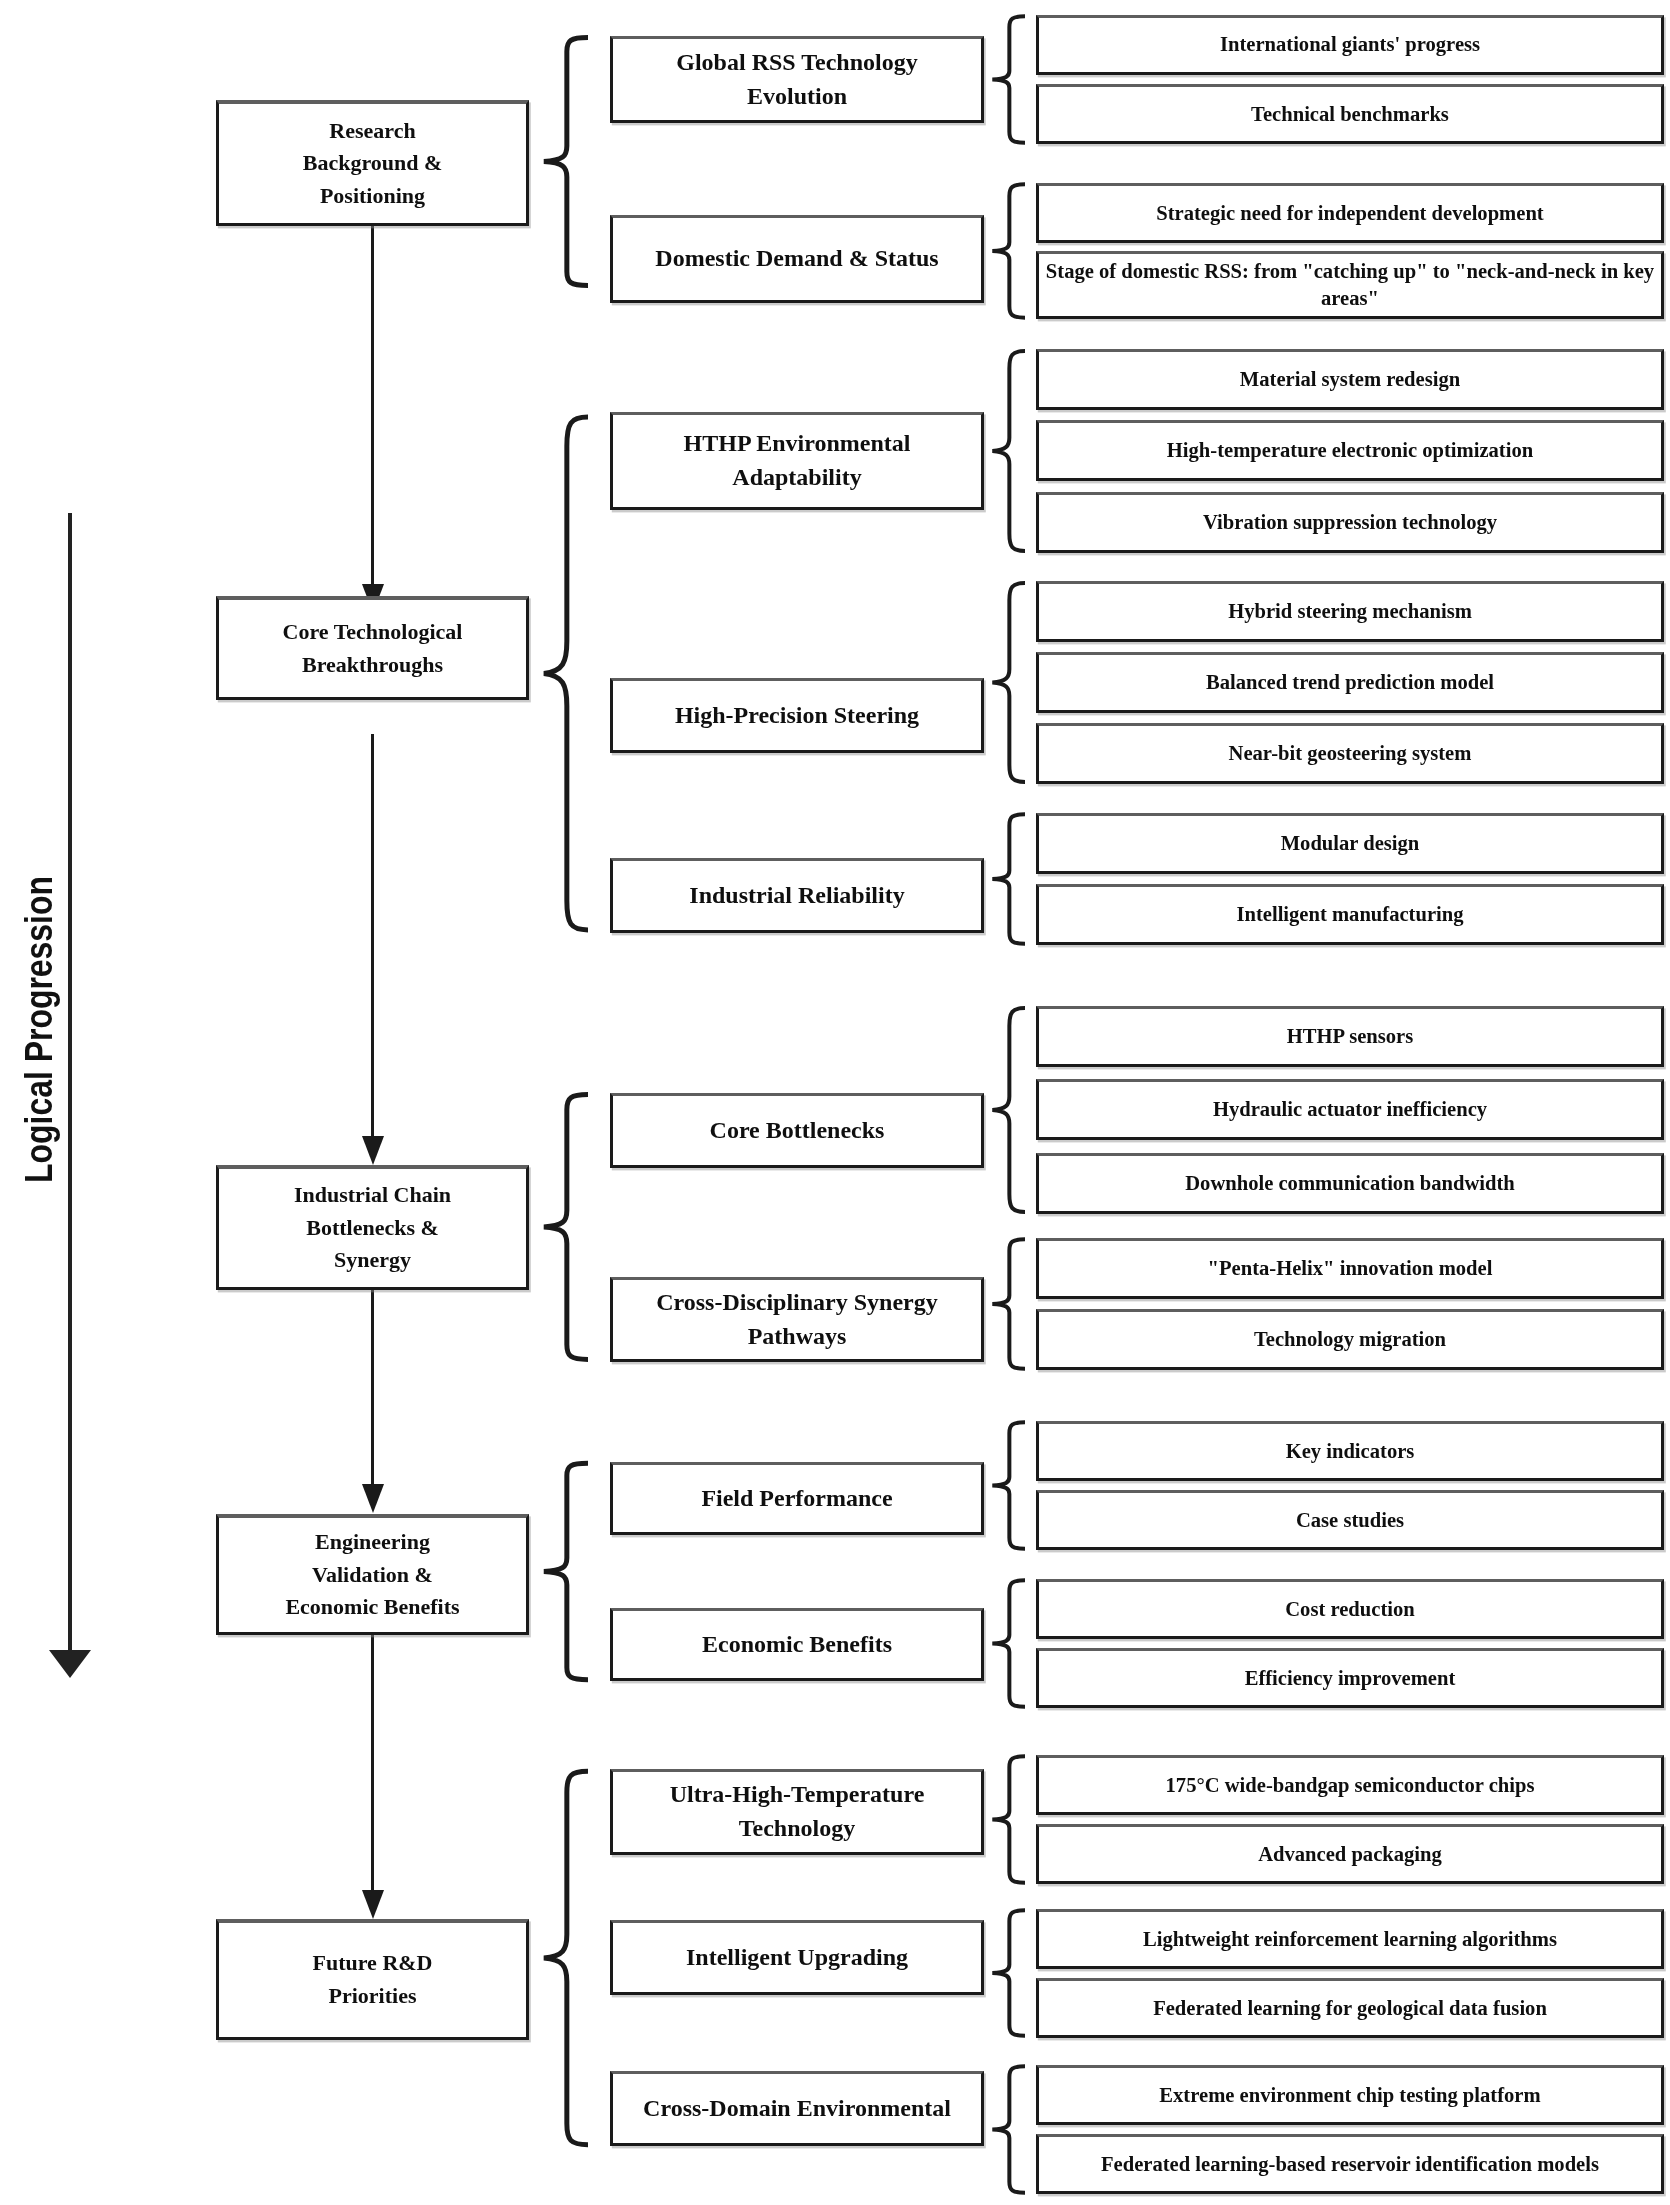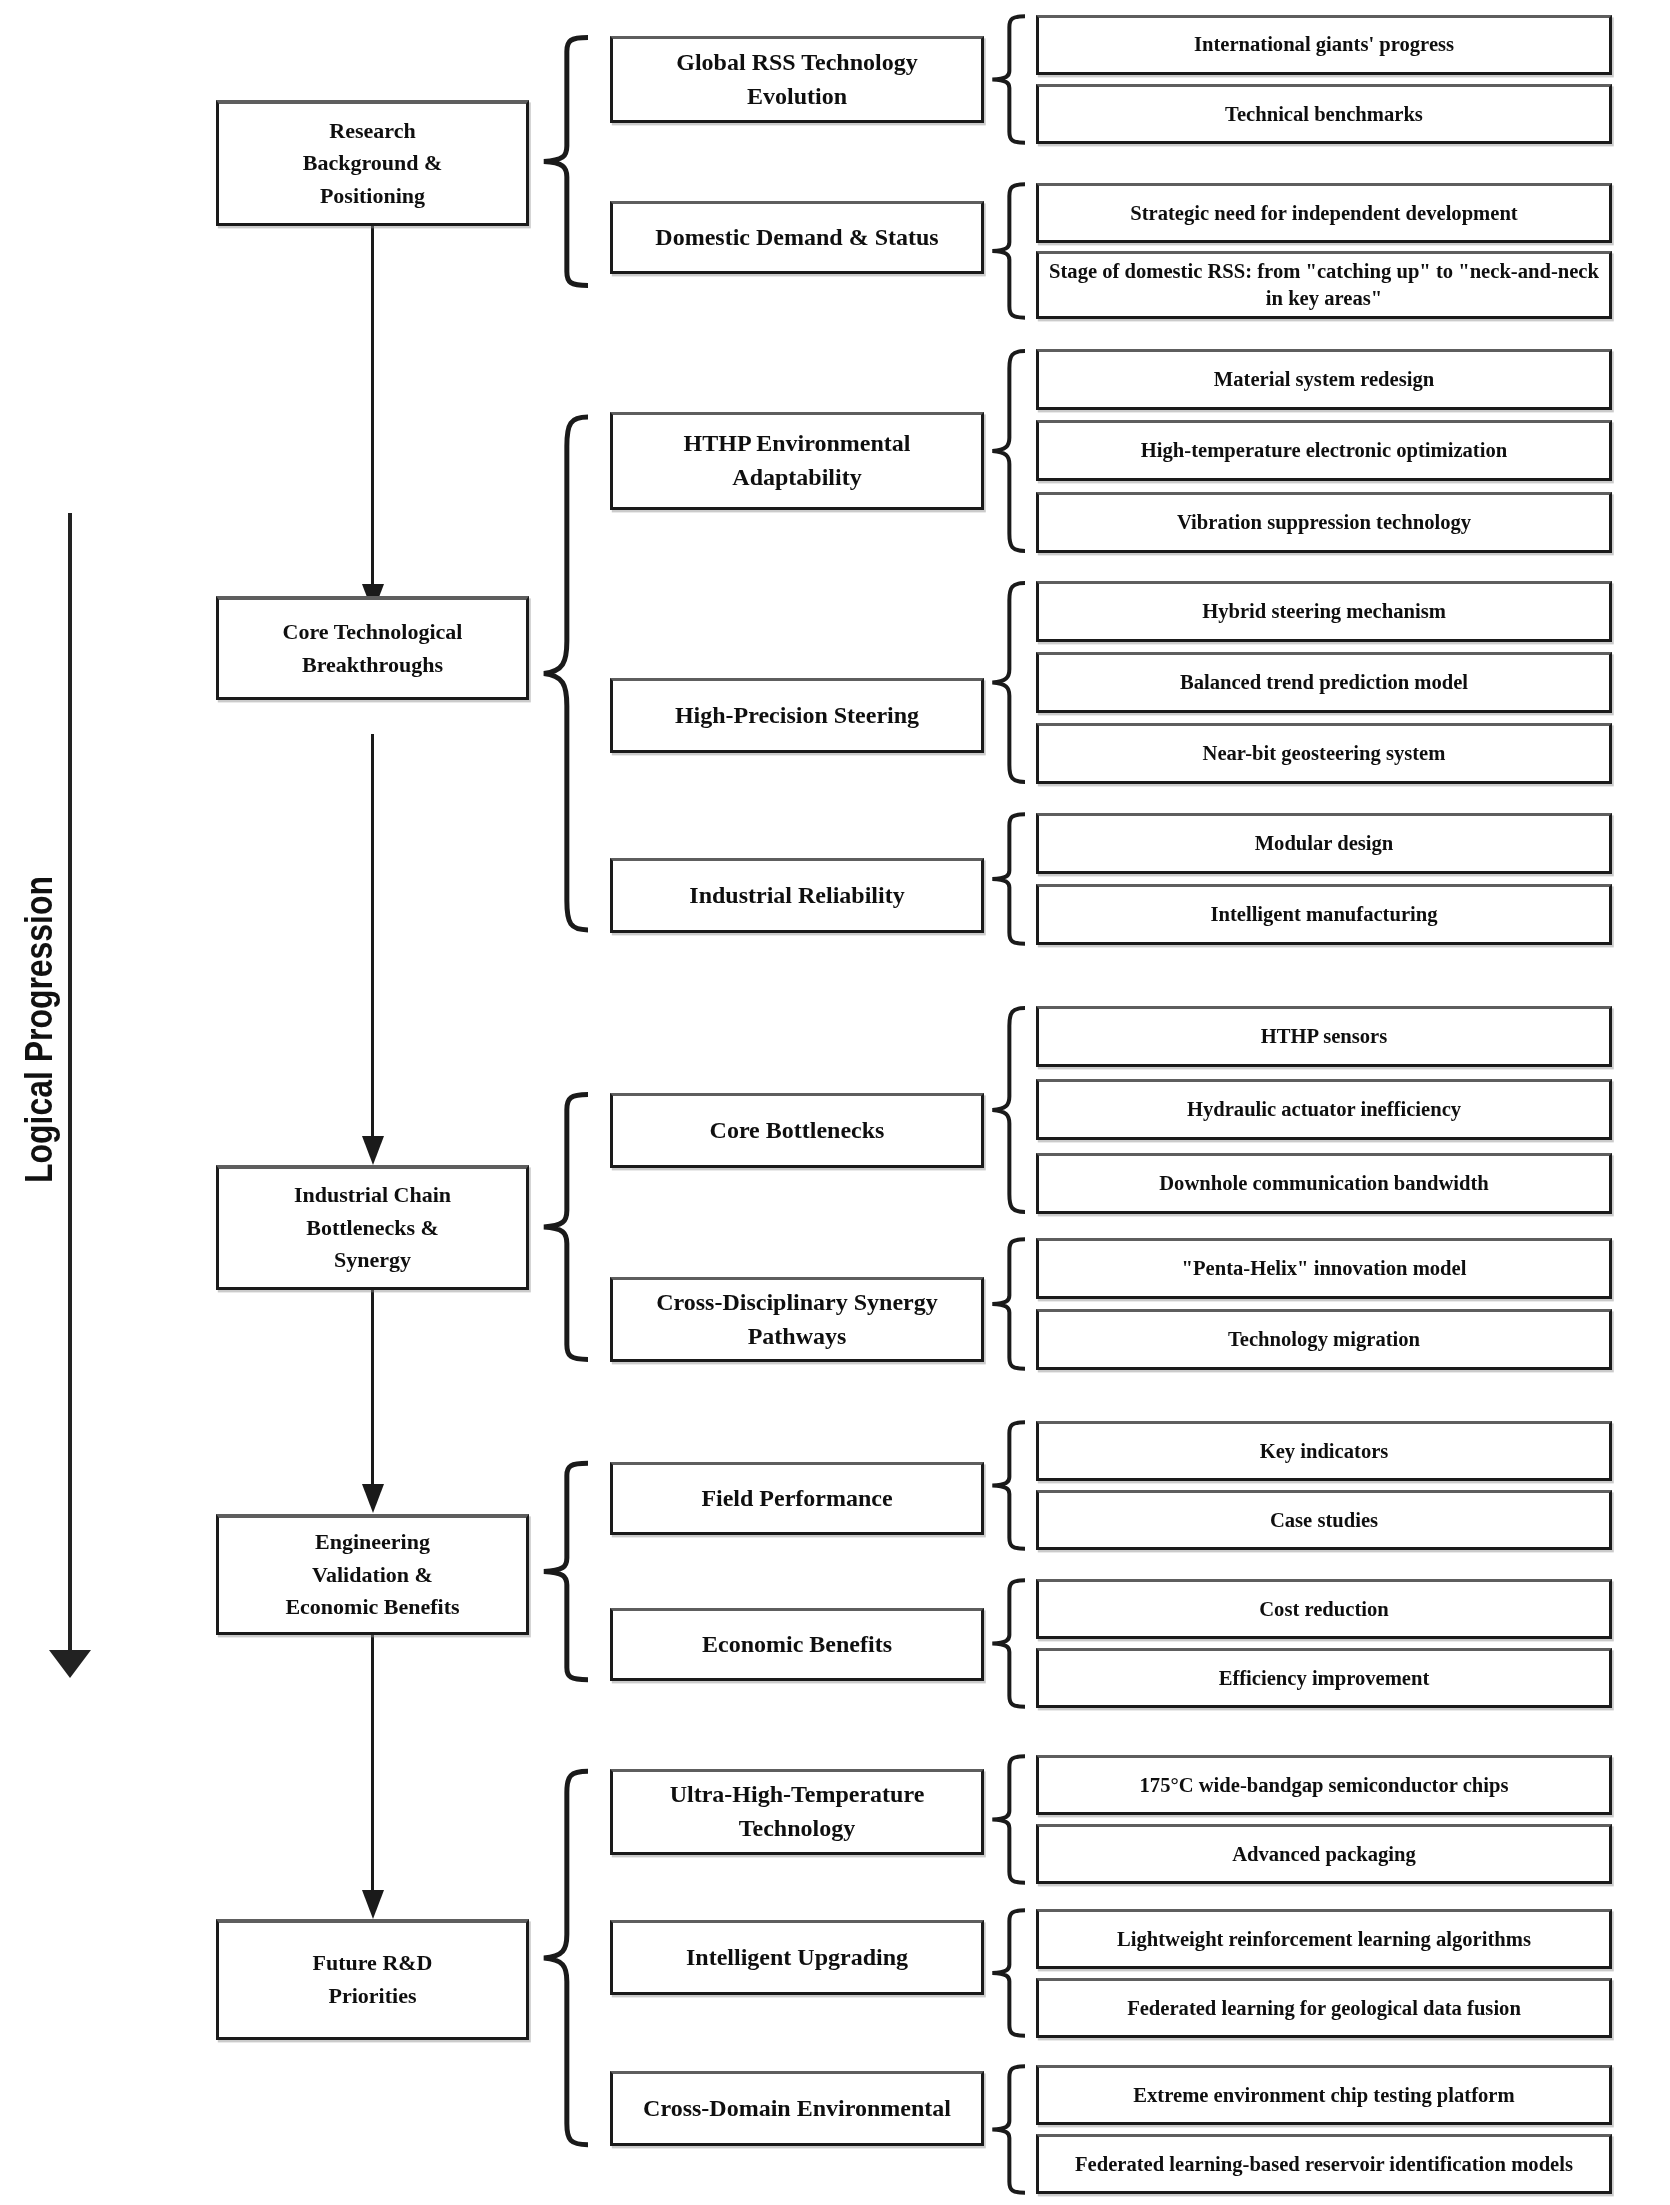--- a/index.html
+++ b/index.html
@@ -7,21 +7,21 @@
           font-family:"Liberation Serif",serif;}
   
   .bx{position:absolute;box-sizing:border-box;background:#ffffff;
       border:3px solid #1a1a1a;border-top:3.6px solid #5e5e5e;
       box-shadow:1.8px 2.4px 0 rgba(140,140,140,.45);
       display:flex;align-items:center;justify-content:center;text-align:center;
       font-weight:700;color:#0f0f0f;}
   .main{left:216px;width:313px;border-width:3.6px;border-top-width:4.3px;
         font-size:22px;line-height:1.48;white-space:pre-line;}
   .sub{left:610px;width:374px;font-size:24px;line-height:1.4;white-space:pre-line;}
-  .leaf{left:1036px;width:576px;font-size:20.6px;line-height:1.3;padding:0 4px;}
+  .leaf{left:1036px;width:628px;font-size:20.6px;line-height:1.3;padding:0 4px;}
   
   .brace{position:absolute;overflow:visible;}
   .brace path{fill:none;stroke:#1a1a1a;}
   .b1{left:542px;width:46px;}
   .b2{left:991px;width:34px;}
   
   .vl{position:absolute;width:3px;background:#1a1a1a;}
   .flow-line{left:371px;}
   .ah{position:absolute;width:0;height:0;border-left:11px solid transparent;
       border-right:11px solid transparent;border-top:29px solid #1a1a1a;left:362px;}
@@ -82,21 +82,21 @@
     </svg>
   <svg class="brace b1" style="top:1462px;height:219px" viewBox="0 0 100 1000" preserveAspectRatio="none">
       <path d="M100 6 C62 6 54 18 54 62 L54 438 C54 478 46 496 4 500 C46 504 54 522 54 562 L54 938 C54 982 62 994 100 994" stroke-width="5" vector-effect="non-scaling-stroke"></path>
     </svg>
   <svg class="brace b1" style="top:1769px;height:378px" viewBox="0 0 100 1000" preserveAspectRatio="none">
       <path d="M100 6 C62 6 54 18 54 62 L54 438 C54 478 46 496 4 500 C46 504 54 522 54 562 L54 938 C54 982 62 994 100 994" stroke-width="5" vector-effect="non-scaling-stroke"></path>
     </svg>
 
   <div class="bx sub" style="top:36px;height:87px">Global RSS Technology
 Evolution</div>
-  <div class="bx sub" style="top:201px;height:73px">Domestic Demand &amp; Status</div>
+  <div class="bx sub" style="top:215px;height:88px">Domestic Demand &amp; Status</div>
   <div class="bx sub" style="top:412px;height:98px">HTHP Environmental
 Adaptability</div>
   <div class="bx sub" style="top:678px;height:75px">High-Precision Steering</div>
   <div class="bx sub" style="top:858px;height:75px">Industrial Reliability</div>
   <div class="bx sub" style="top:1093px;height:75px">Core Bottlenecks</div>
   <div class="bx sub" style="top:1277px;height:85px">Cross-Disciplinary Synergy
 Pathways</div>
   <div class="bx sub" style="top:1462px;height:73px">Field Performance</div>
   <div class="bx sub" style="top:1608px;height:73px">Economic Benefits</div>
   <div class="bx sub" style="top:1769px;height:86px">Ultra-High-Temperature

